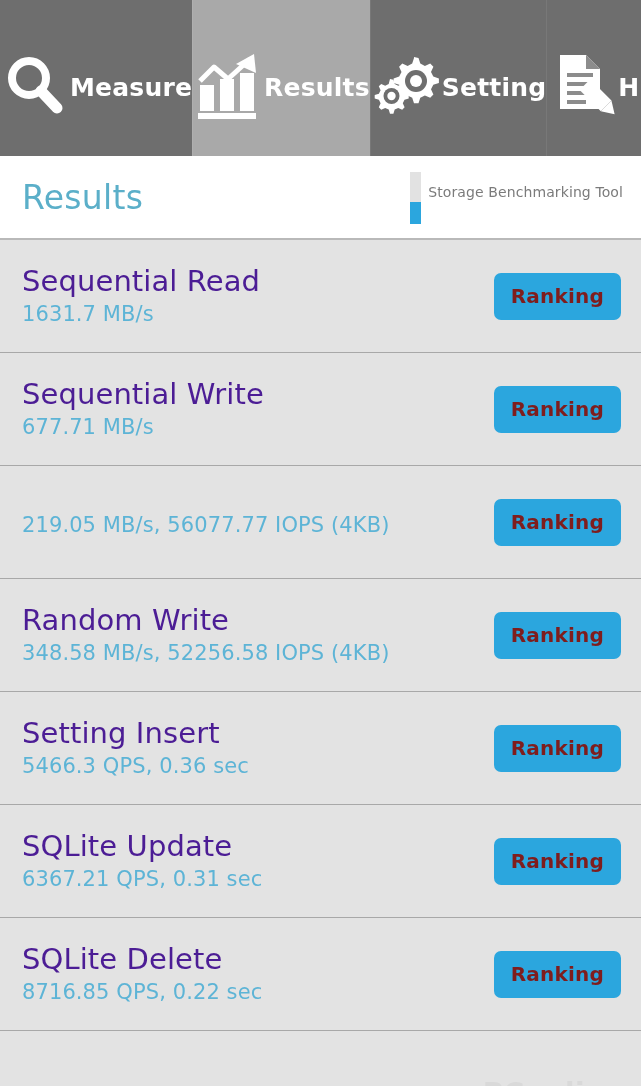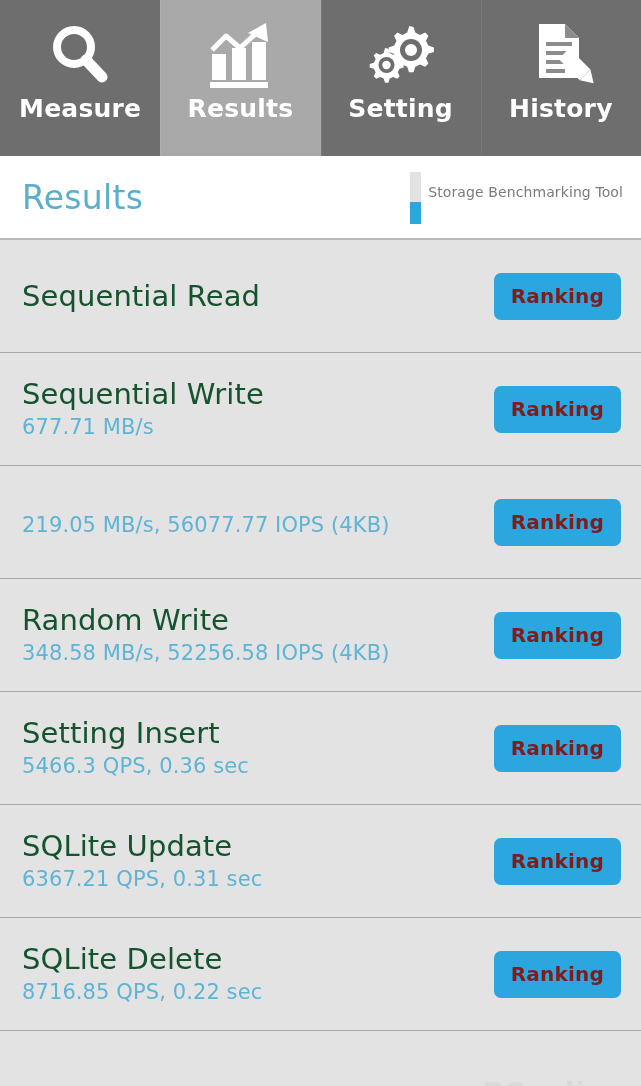--- a/index.html
+++ b/index.html
@@ -27,21 +27,21 @@
   .tabbar {
     display: flex;
     height: 156px;
     flex: 0 0 156px;
     background: #6e6e6e;
   }
   .tab {
     flex: 1 1 0;
     position: relative;
     display: flex;
-    flex-direction: column;
+    flex-direction: row;
     align-items: center;
     justify-content: flex-start;
     padding-top: 16px;
     box-sizing: border-box;
     background: #6e6e6e;
   }
   .tab + .tab::before {
     content: "";
     position: absolute;
     left: 0;
@@ -141,21 +141,21 @@
     padding: 0 20px 0 22px;
     background: #e3e3e3;
   }
   .result-info {
     display: flex;
     flex-direction: column;
     justify-content: center;
   }
   .result-title {
     font-size: 29px;
-    color: #14532d;
+    color: #4c1d95;
     line-height: 1.06;
     letter-spacing: 0.1px;
     white-space: nowrap;
   }
   .result-value {
     font-size: 21px;
     color: #5db4d6;
     line-height: 1.1;
     margin-top: 7px;
     letter-spacing: 0.1px;
@@ -279,20 +279,21 @@
         <span class="brand-tagline">Storage Benchmarking Tool</span>
       </span>
     </div>
   </div>
 
   <div class="results-list">
 
     <div class="result-row">
       <div class="result-info">
         <span class="result-title">Sequential Read</span>
+        <span class="result-value">1631.7 MB/s</span>
       </div>
       <button class="ranking-btn">Ranking</button>
     </div>
 
     <div class="result-row">
       <div class="result-info">
         <span class="result-title">Sequential Write</span>
         <span class="result-value">677.71 MB/s</span>
       </div>
       <button class="ranking-btn">Ranking</button>

